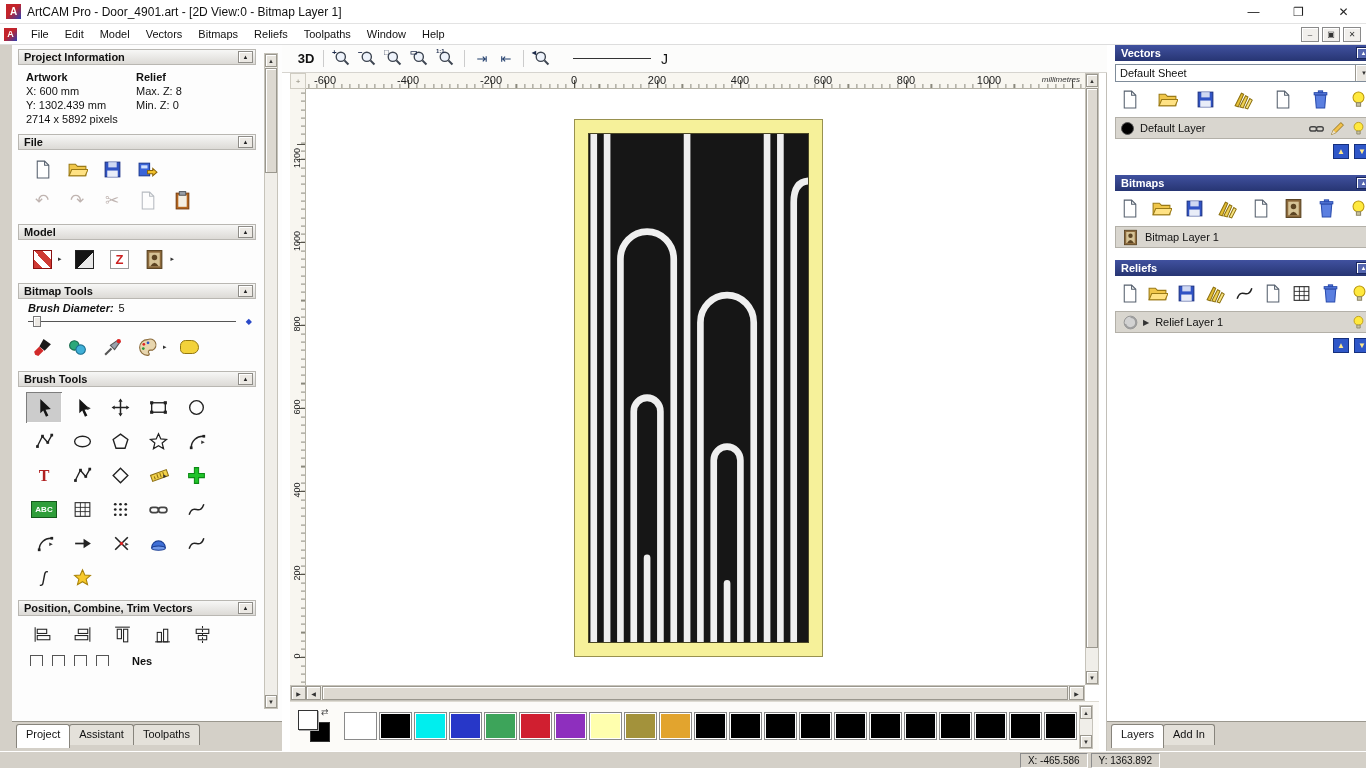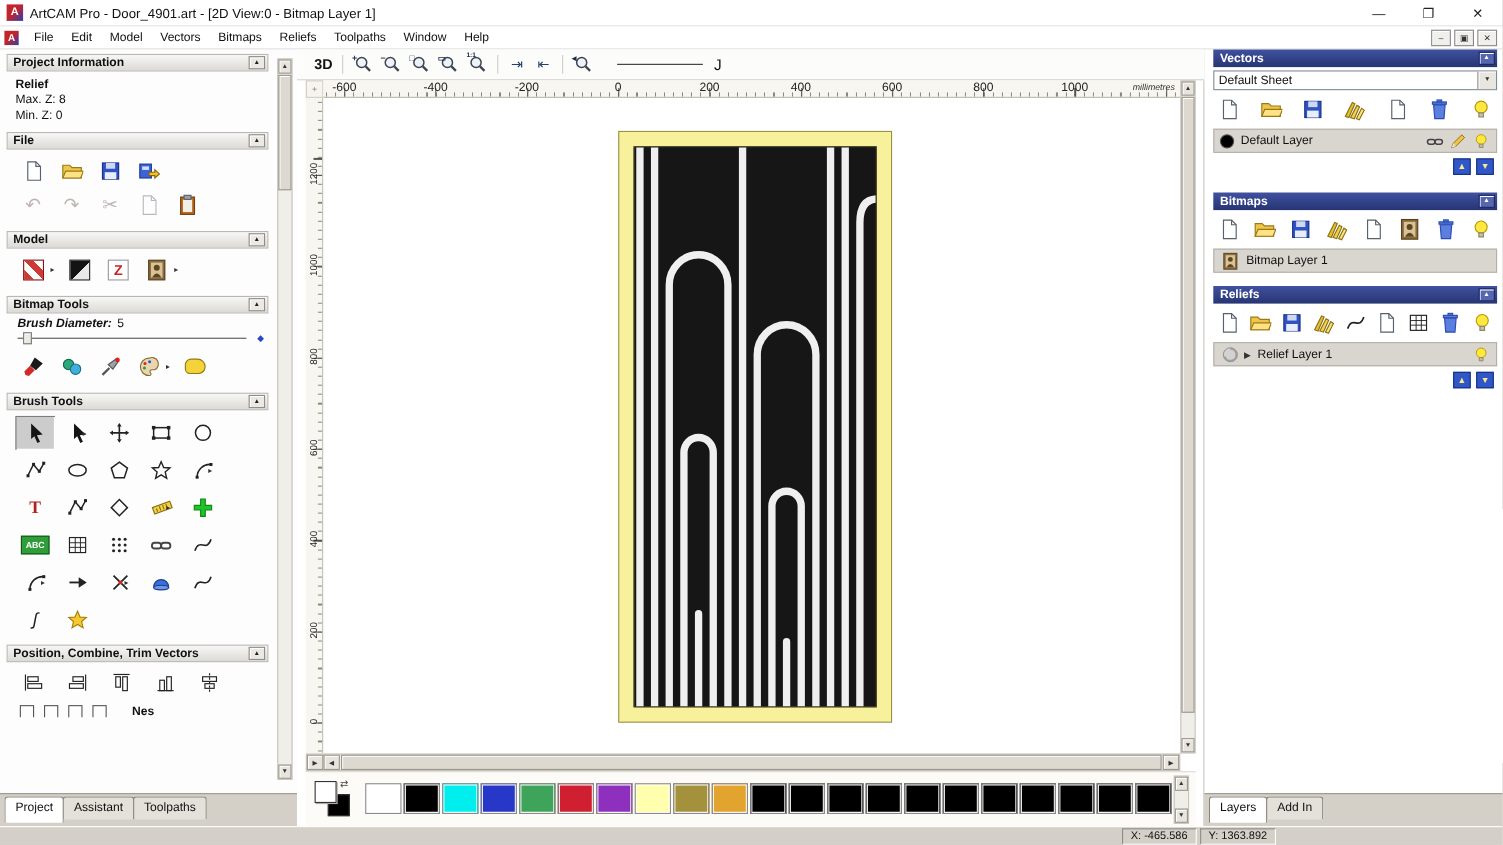--- a/index.html
+++ b/index.html
@@ -11,21 +11,21 @@
 .logo{width:15px;height:15px;background:linear-gradient(135deg,#c3232a 45%,#2b3fb4 100%);color:#fff;font-weight:bold;font-size:10px;display:flex;align-items:center;justify-content:center;margin-right:6px;flex:none}
 #titlebar .t{font-size:12px}
 .winbtns{margin-left:auto;display:flex;height:24px}
 .winbtn{width:45px;height:24px;display:flex;align-items:center;justify-content:center;font-size:12px;color:#222}
 
 #menubar{position:absolute;left:0;top:24px;width:1366px;height:21px;background:#fff;display:flex;align-items:center;padding-left:4px;border-bottom:1px solid #ddd}
 .menu-item{padding:3px 8px;cursor:default}
 .mdibtns{margin-left:auto;display:flex;gap:3px;margin-right:5px}
 .mdibtn{width:18px;height:15px;border:1px solid #8a8a8a;background:#f1efec;box-shadow:inset 1px 1px #fff;display:flex;align-items:center;justify-content:center;font-size:8px;color:#333}
 
-#main{position:absolute;left:0;top:45px;width:1084px;height:706px}
+#main{position:absolute;left:12px;top:45px;width:1084px;height:706px}
 
 #left{position:absolute;left:0;top:0;width:270px;height:676px;background:#fdfdfd;padding:2px 26px 0 6px;overflow:hidden}
 .sechdr{height:16px;display:flex;align-items:center;background:linear-gradient(#f7f7f6,#dcdad6);border:1px solid #b9b7b2;font-weight:bold;padding:0 2px 0 5px;margin-top:7px}
 .sechdr .sp{flex:1}
 .upbtn{width:15px;height:12px;background:#ece9e4;border:1px solid #8f8d88;box-shadow:inset 1px 1px #fff;display:flex;align-items:center;justify-content:center;font-size:6px;color:#222;flex:none}
 .pi{display:flex;padding:5px 0 1px 8px;line-height:14px}
 .pi .col1{width:110px}
 .pi b{display:block}
 .icorow{display:flex;align-items:center;gap:11px;padding:7px 0 5px 12px}
 .ic{width:24px;height:24px;display:flex;align-items:center;justify-content:center;position:relative;flex:none}
@@ -364,20 +364,26 @@
   <div id="main">
 
     <div id="left">
 
       <div class="sechdr" style="margin-top:2px">
         <span>Project Information</span>
           <span class="sp"></span>
         <span class="upbtn">▲</span>
       </div>
       <div class="pi">
+        <div class="col1">
+          <b>Artwork</b>
+          <div>X: 600 mm</div>
+          <div>Y: 1302.439 mm</div>
+          <div>2714 x 5892 pixels</div>
+        </div>
         <div>
           <b>Relief</b>
           <div>Max. Z: 8</div>
           <div>Min. Z: 0</div>
         </div>
       </div>
 
       <div class="sechdr">
         <span>File</span>
           <span class="sp"></span>

